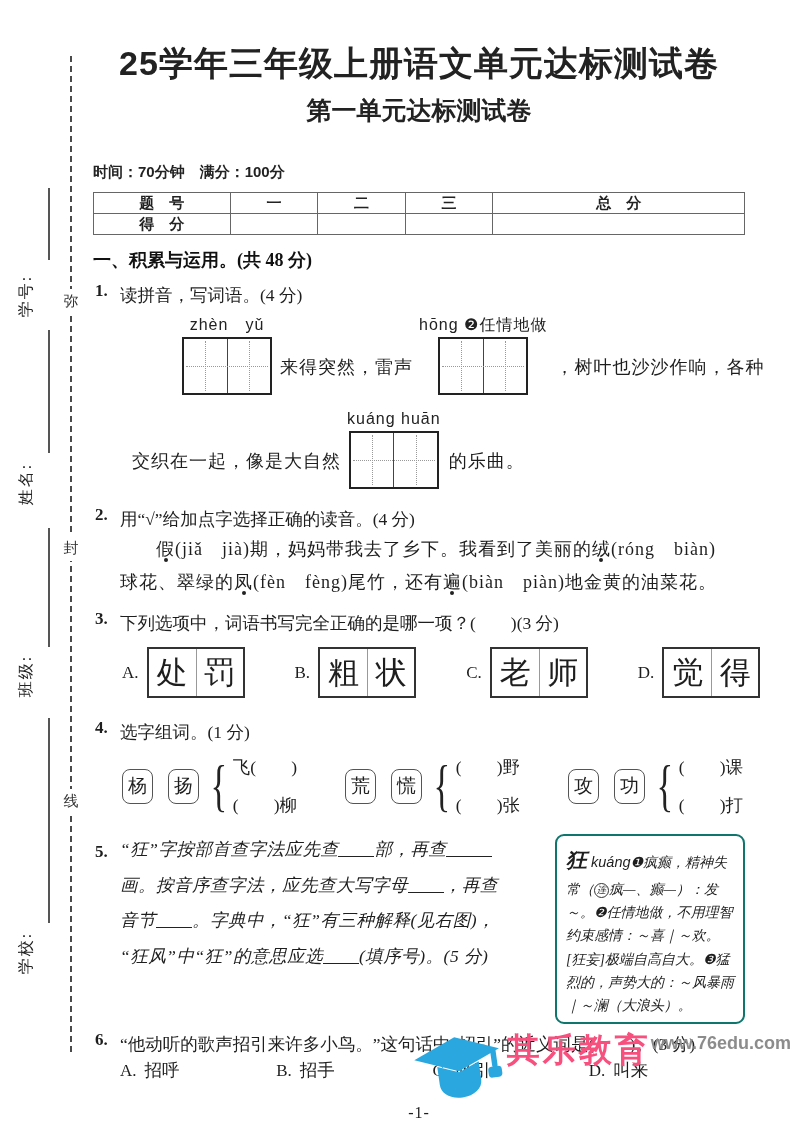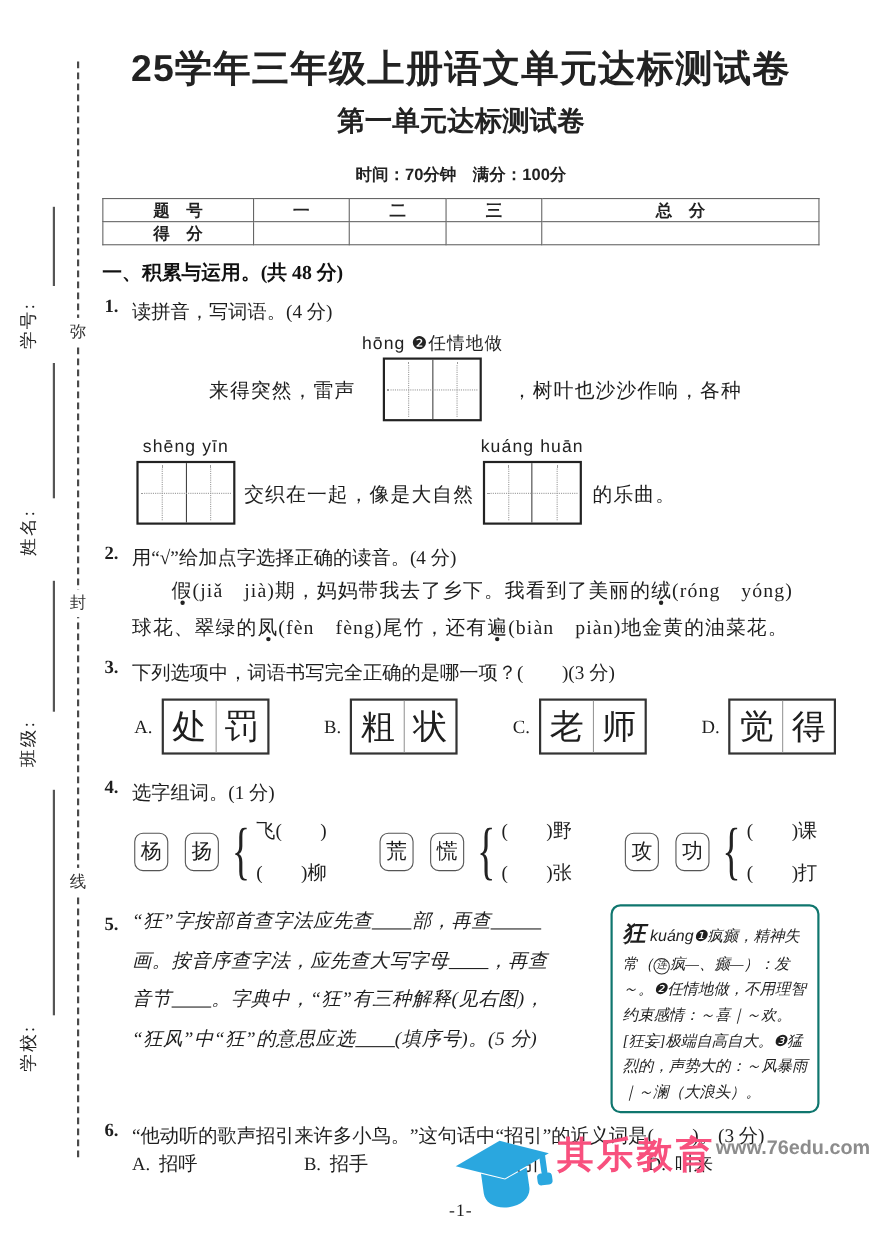--- a/index.html
+++ b/index.html
@@ -21,22 +21,22 @@
     letter-spacing:2px; transform:translate(-50%,-50%) rotate(-90deg); }
   .mline { position:absolute; left:48px; width:0; border-left:2px solid #555; }
 
   
   .content { position:absolute; left:93px; top:40px; width:652px; }
 
   .title { text-align:center; font-size:34px; font-weight:bold; line-height:46px;
     letter-spacing:1px; color:#222; }
   .subtitle { text-align:center; font-size:25px; font-weight:bold; line-height:36px;
     margin-top:6px; color:#222; }
-  .meta { text-align:center; font-size:15px; font-weight:bold; line-height:20px;
-    margin-top:22px; color:#222; }
+  .meta { text-align:left; font-size:15px; font-weight:bold; line-height:20px;
+    margin-top:34px; color:#222; }
 
   table.score-table { width:100%; border-collapse:collapse; margin-top:10px; }
   table.score-table td { border:1.5px solid #666; height:21px; text-align:center;
     font-size:15px; font-weight:bold; font-family:"Liberation Sans","DejaVu Sans",sans-serif;
     color:#222; }
   table.score-table td.c0 { width:21%; }
 
   .section-heading { margin-top:12px; font-size:18px; font-weight:bold;
     line-height:26px; color:#111; }
 
@@ -160,56 +160,56 @@
     </tbody>
       </table>
 
     <div class="section-heading">一、积累与运用。(共 48 分)</div>
 
     <div class="q" style="margin-top:8px">
       <span class="qnum">1.</span>
       <div class="stem">读拼音，写词语。(4 分)</div>
 
       <div class="q1row" style="margin-top:6px; margin-left:62px">
+        <div class="wbox-wrap">
+          <div class="pinyin">zhèn　yǔ</div>
+          <div class="wbox">
+              <div class="cell"></div>
+              <div class="cell"></div>
+            </div>
+        </div>
         <span class="q1text">来得突然，雷声</span>
         <div class="wbox-wrap">
           <div class="pinyin">hōng ❷任情地做</div>
           <div class="wbox">
               <div class="cell"></div>
               <div class="cell"></div>
             </div>
         </div>
         <span class="q1text">，树叶也沙沙作响，各种</span>
       </div>
 
       <div class="q1row" style="margin-top:14px; margin-left:4px">
-        <div class="wbox-wrap">
-          <div class="pinyin">shēng  yīn</div>
-          <div class="wbox">
-              <div class="cell"></div>
-              <div class="cell"></div>
-            </div>
-        </div>
         <span class="q1text">交织在一起，像是大自然</span>
         <div class="wbox-wrap">
           <div class="pinyin">kuáng huān</div>
           <div class="wbox">
               <div class="cell"></div>
               <div class="cell"></div>
             </div>
         </div>
         <span class="q1text">的乐曲。</span>
       </div>
     </div>
 
     <div class="q" style="margin-top:16px">
       <span class="qnum">2.</span>
       <div class="stem">用“√”给加点字选择正确的读音。(4 分)</div>
       <div class="passage">
-        <span class="indent"></span><span class="du">假</span><span>(jiǎ　jià)期，妈妈带我去了乡下。我看到了美丽的</span><span class="du">绒</span><span>(róng　yóng)</span><br>
+        <span class="indent"></span><span class="du">假</span><span>(jiǎ　jià)期，妈妈带我去了乡下。我看到了美丽的</span><span class="du">绒</span><span>(róng　biàn)</span><br>
         <span>球花、翠绿的</span><span class="du">凤</span><span>(fèn　fèng)尾竹，还有</span><span class="du">遍</span><span>(biàn　piàn)地金黄的油菜花。</span>
       </div>
     </div>
 
     <div class="q" style="margin-top:10px">
       <span class="qnum">3.</span>
       <div class="stem">下列选项中，词语书写完全正确的是哪一项？(　　)(3 分)</div>
       <div class="q3opts">
         <div class="q3opt">
           <span class="letter">A.</span>

